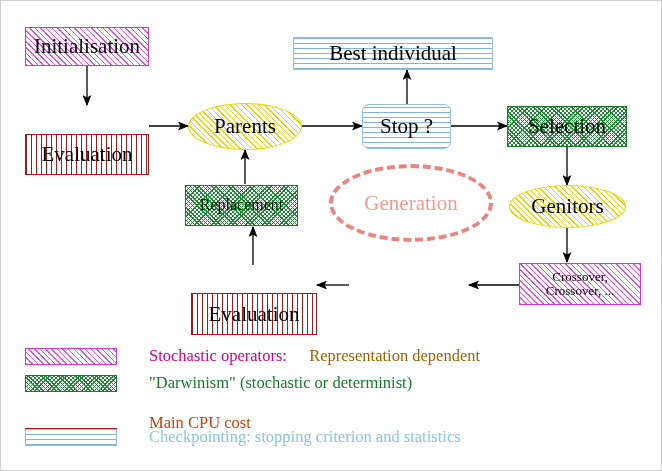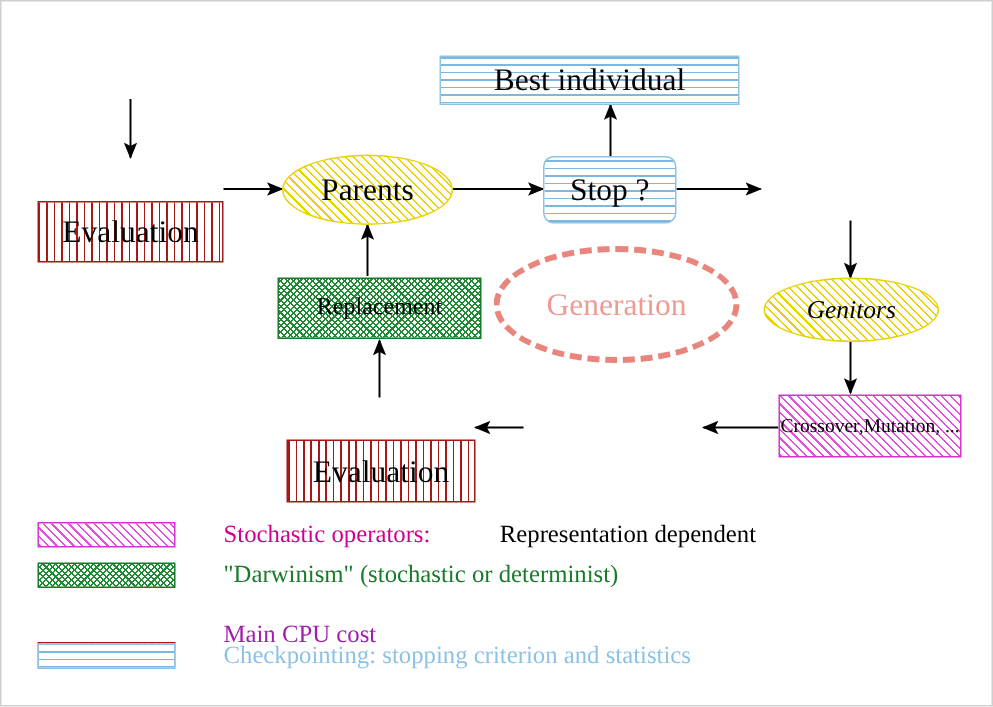--- a/index.html
+++ b/index.html
@@ -51,23 +51,23 @@
     border:4px dashed #e8867e;box-sizing:border-box;
     display:flex;align-items:center;justify-content:center;
     color:#ef9b94;
   }
 
   
   .legend-row{position:absolute;display:flex;align-items:center;}
   .swatch{width:92px;height:17px;box-sizing:border-box;flex:none;}
   .legend-text{margin-left:32px;white-space:nowrap;font-size:16.5px;}
   .c-magenta{color:#d1008c;margin-top:48px;}
-  .c-orange{color:#000000;margin-left:24px;}
+  .c-orange{color:#a16207;}
   .c-green{color:#1a7a2c;}
-  .c-red{color:#a21caf;}
+  .c-red{color:#c2410c;}
   .c-blue{color:#8dc2e4;}
 
   svg#arrows{position:absolute;left:0;top:0;width:662px;height:471px;pointer-events:none;}
 </style>
 </head>
 <body>
 
 <div id="canvas">
 
   <svg id="arrows" viewBox="0 0 662 471">
@@ -95,58 +95,64 @@
       <line x1="518" y1="284" x2="468" y2="284"></line>
 
       <line x1="348" y1="284" x2="316" y2="284"></line>
 
       <line x1="252" y1="264" x2="252" y2="226"></line>
 
       <line x1="244" y1="183" x2="244" y2="149"></line>
     </g>
   </svg>
 
+  <div class="node hatch-magenta b-magenta" style="left:24px;top:26px;width:124px;height:39px;font-size:21px;">
+    <span>Initialisation</span>
+  </div>
 
   <div class="node hatch-red b-red" style="left:24px;top:105px;width:124px;height:41px;font-size:21px;">
     <span>Evaluation</span>
   </div>
 
   <div class="node hatch-yellow e-yellow ellipse" style="left:187px;top:102px;width:114px;height:47px;font-size:21px;">
     <span>Parents</span>
   </div>
 
   <div class="node hatch-blue b-blue" style="left:292px;top:36px;width:200px;height:33px;font-size:21px;justify-content:center;">
     <span>Best individual</span>
   </div>
 
   <div class="node hatch-blue b-blue rounded" style="left:361px;top:103px;width:89px;height:45px;font-size:21px;">
     <span>Stop ?</span>
   </div>
 
+  <div class="node hatch-green b-green" style="left:506px;top:105px;width:120px;height:41px;font-size:21px;">
+    <span>Selection</span>
+  </div>
 
-  <div class="node hatch-green b-green" style="left:184px;top:184px;width:136px;height:41px;font-size:16px;">
+  <div class="node hatch-green b-green" style="left:184px;top:184px;width:113px;height:41px;font-size:16px;">
     <span>Replacement</span>
   </div>
 
   <div class="dashed-gen" style="left:328px;top:163px;width:164px;height:78px;font-size:21px;align-items:center;">
     <span>Generation</span>
   </div>
 
-  <div class="node hatch-yellow e-yellow ellipse" style="left:508px;top:184px;width:117px;height:43px;font-size:17px;font-style:italic;">
+  <div class="node hatch-yellow e-yellow ellipse" style="left:508px;top:184px;width:117px;height:43px;font-size:21px;">
     <span>Genitors</span>
   </div>
 
   <div class="node hatch-red b-red" style="left:190px;top:264px;width:126px;height:42px;font-size:21px;">
     <span>Evaluation</span>
   </div>
 
 
-  <div class="node hatch-magenta b-magenta" style="left:518px;top:262px;width:122px;height:42px;font-size:13px;flex-direction:row;">
+  <div class="node hatch-magenta b-magenta" style="left:518px;top:262px;width:122px;height:42px;font-size:13px;flex-direction:column;">
     <span>Crossover,</span>
-    <span>Mutation, ...</span>
+    <span>Crossover, ...</span>
   </div>
 
   <div class="legend-row" style="left:24px;top:345px;">
     <div class="swatch hatch-magenta b-magenta"></div>
     <div class="legend-text">
       <span class="c-magenta">Stochastic operators:</span>
       <span style="display:inline-block;width:14px;"></span>
       <span class="c-orange">Representation dependent</span>
     </div>
   </div>

